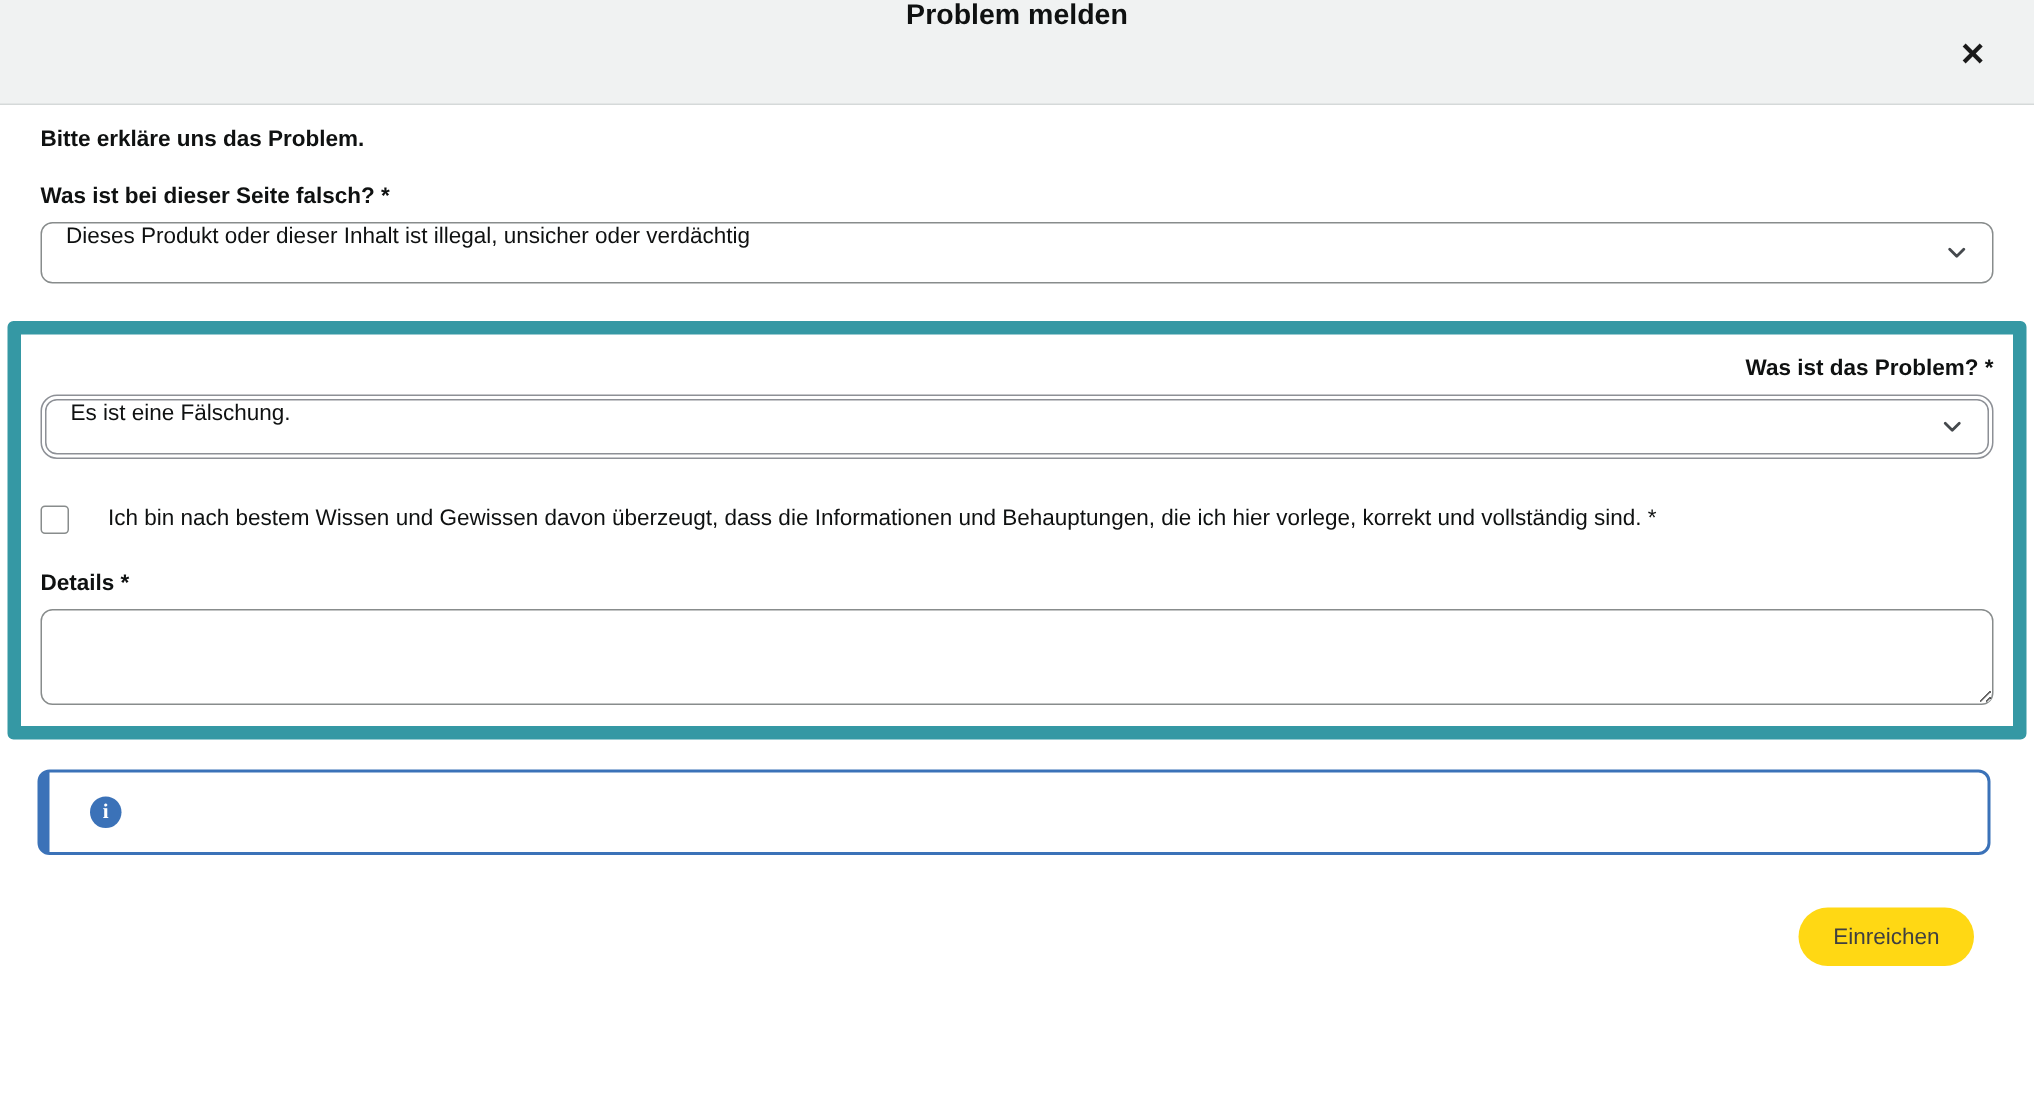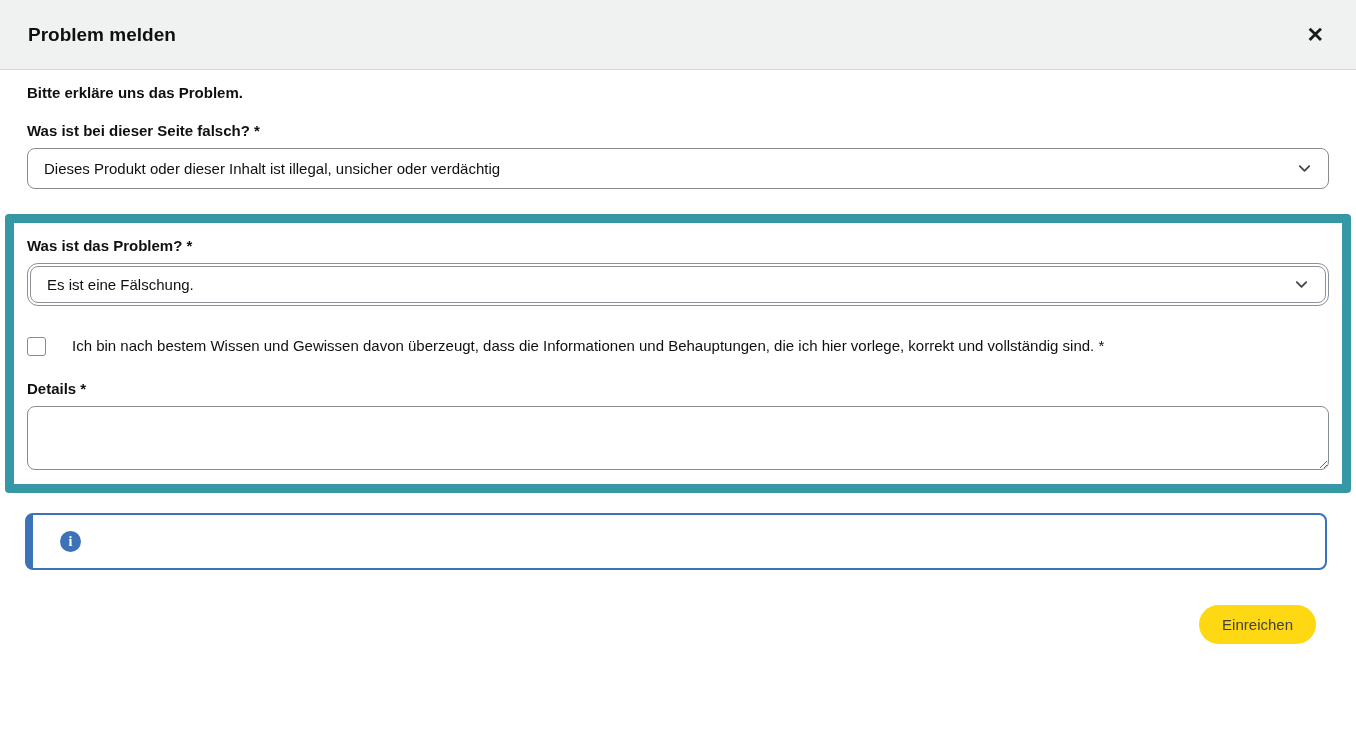--- a/index.html
+++ b/index.html
@@ -12,20 +12,21 @@
   }
 
   
   .modal-header {
     height: 70px;
     background: #F0F2F2;
     border-bottom: 1px solid #D5D9D9;
     display: flex;
     align-items: center;
     padding: 0 28px;
+    flex-direction: column;
   }
   .modal-title {
     font-size: 19px;
     font-weight: bold;
     color: #0F1111;
   }
   .close-btn {
     margin-left: auto;
     background: none;
     border: none;
@@ -52,38 +53,37 @@
     margin-top: 21px;
   }
 
   .select-box {
     margin-top: 9px;
     height: 41px;
     border: 1px solid #888C8C;
     border-radius: 8px;
     background: #FFFFFF;
     display: flex;
-    align-items: center;
     padding: 0 16px;
     font-size: 15px;
     color: #0F1111;
     cursor: pointer;
   }
   .select-box .select-value { flex: 1; }
   .chevron { flex: 0 0 auto; display: flex; align-items: center; }
 
   
   .highlight-region {
     margin: 25px -22px 0;
     border: 9px solid #3598A4;
     border-radius: 4px;
     padding: 14px 13px 14px;
     background: #FFFFFF;
   }
-  .highlight-region .field-label:first-child { margin-top: 0; }
+  .highlight-region .field-label:first-child { margin-top: 0; text-align: right; }
 
   .select-focus-ring {
     margin-top: 9px;
     border: 1px solid #8D9096;
     border-radius: 11px;
     padding: 2px;
     background: #FFFFFF;
   }
   .select-focus-ring .select-box {
     margin-top: 0;

